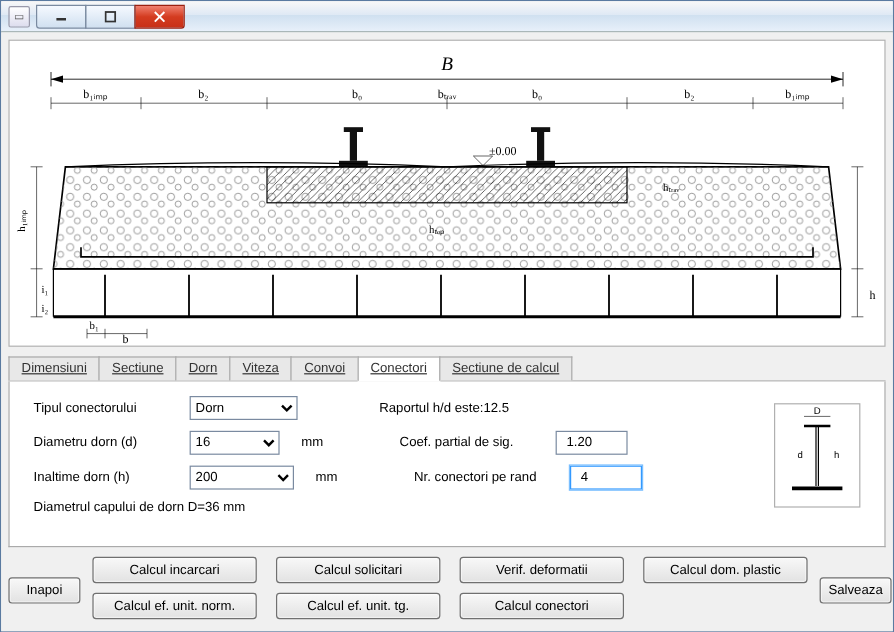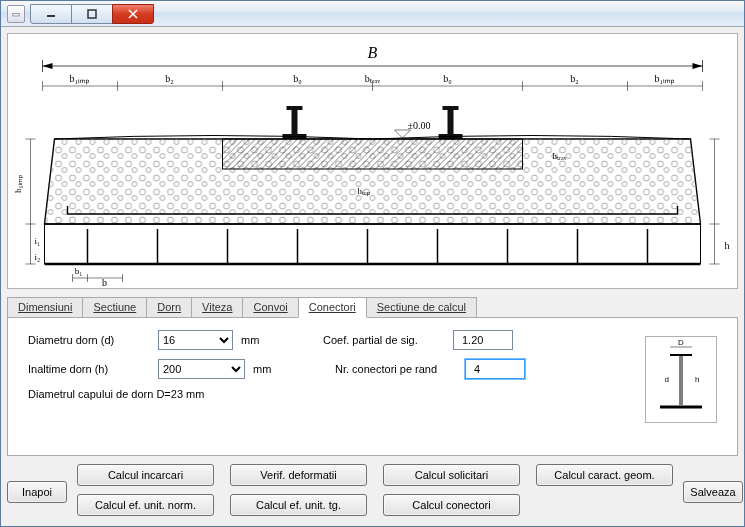--- a/index.html
+++ b/index.html
@@ -135,21 +135,21 @@
   }
   .form-select {
     width: 90px;
     height: 20px;
     border: 1px solid #7a8aa0;
     background: #fff;
     font-size: 11px;
     box-sizing: border-box;
   }
   .form-unit {
-    margin-left: 8px;
+    margin-left: 18px;
     width: 40px;
   }
   .col2-label {
     margin-left: 20px;
     width: 130px;
   }
   .schematic {
     position: absolute;
     right: 20px;
     top: 18px;
@@ -319,39 +319,46 @@
       <div class="tab">Sectiune</div>
       <div class="tab">Dorn</div>
       <div class="tab">Viteza</div>
       <div class="tab">Convoi</div>
       <div class="tab active">Conectori</div>
       <div class="tab">Sectiune de calcul</div>
     </div>
 
     <div class="tab-page">
       <div class="form-row">
+        <span class="form-label">Tipul conectorului</span>
+        <select class="form-select">
+          <option>Dorn</option>
+        </select>
+        <span class="col2-label" style="margin-left:68px">Raportul h/d este:12.5</span>
+      </div>
+      <div class="form-row">
         <span class="form-label">Diametru dorn (d)</span>
         <select class="form-select" style="width:75px">
           <option>16</option>
         </select>
         <span class="form-unit">mm</span>
         <span class="col2-label" style="margin-left:42px">Coef. partial de sig.</span>
         <input class="form-control" style="width: 60px;" value="1.20">
       </div>
       <div class="form-row">
         <span class="form-label">Inaltime dorn (h)</span>
         <select class="form-select" style="width:87px">
           <option>200</option>
         </select>
         <span class="form-unit">mm</span>
         <span class="col2-label" style="margin-left:42px">Nr. conectori pe rand</span>
         <input class="form-control" style="width: 60px; border-color: rgb(51, 153, 255); outline: rgb(122, 191, 255) solid 1px;" value="4">
       </div>
       <div class="form-row">
-        <span>Diametrul capului de dorn D=23 mm</span>
+        <span>Diametrul capului de dorn D=36 mm</span>
       </div>
 
       <div class="schematic">
         <svg width="70" height="85">
           <line x1="24" y1="18" x2="46" y2="18" stroke="#000" stroke-width="2"></line>
           <line x1="34" y1="18" x2="34" y2="68" stroke="#000" stroke-width="1"></line>
           <line x1="36" y1="18" x2="36" y2="68" stroke="#000" stroke-width="1"></line>
           <line x1="14" y1="70" x2="56" y2="70" stroke="#000" stroke-width="3"></line>
 
           <line x1="24" y1="10" x2="46" y2="10" stroke="#000" stroke-width="0.5"></line>
@@ -359,23 +366,23 @@
           <text x="49" y="45" font-size="8">h</text>
           <text x="23" y="45" font-size="8" text-anchor="end">d</text>
         </svg>
       </div>
     </div>
 
     <div class="action-row">
       <button class="btn" style="width:70px">Inapoi</button>
       <div class="calc-grid">
         <button class="btn">Calcul incarcari</button>
+        <button class="btn">Calcul solicitari</button>
         <button class="btn">Verif. deformatii</button>
-        <button class="btn">Calcul solicitari</button>
-        <button class="btn">Calcul caract. geom.</button>
+        <button class="btn">Calcul dom. plastic</button>
         <button class="btn">Calcul ef. unit. norm.</button>
         <button class="btn">Calcul ef. unit. tg.</button>
         <button class="btn">Calcul conectori</button>
       </div>
       <button class="btn" style="width:70px;margin-left:auto">Salveaza</button>
     </div>
 
   </div>
 </div>
 

